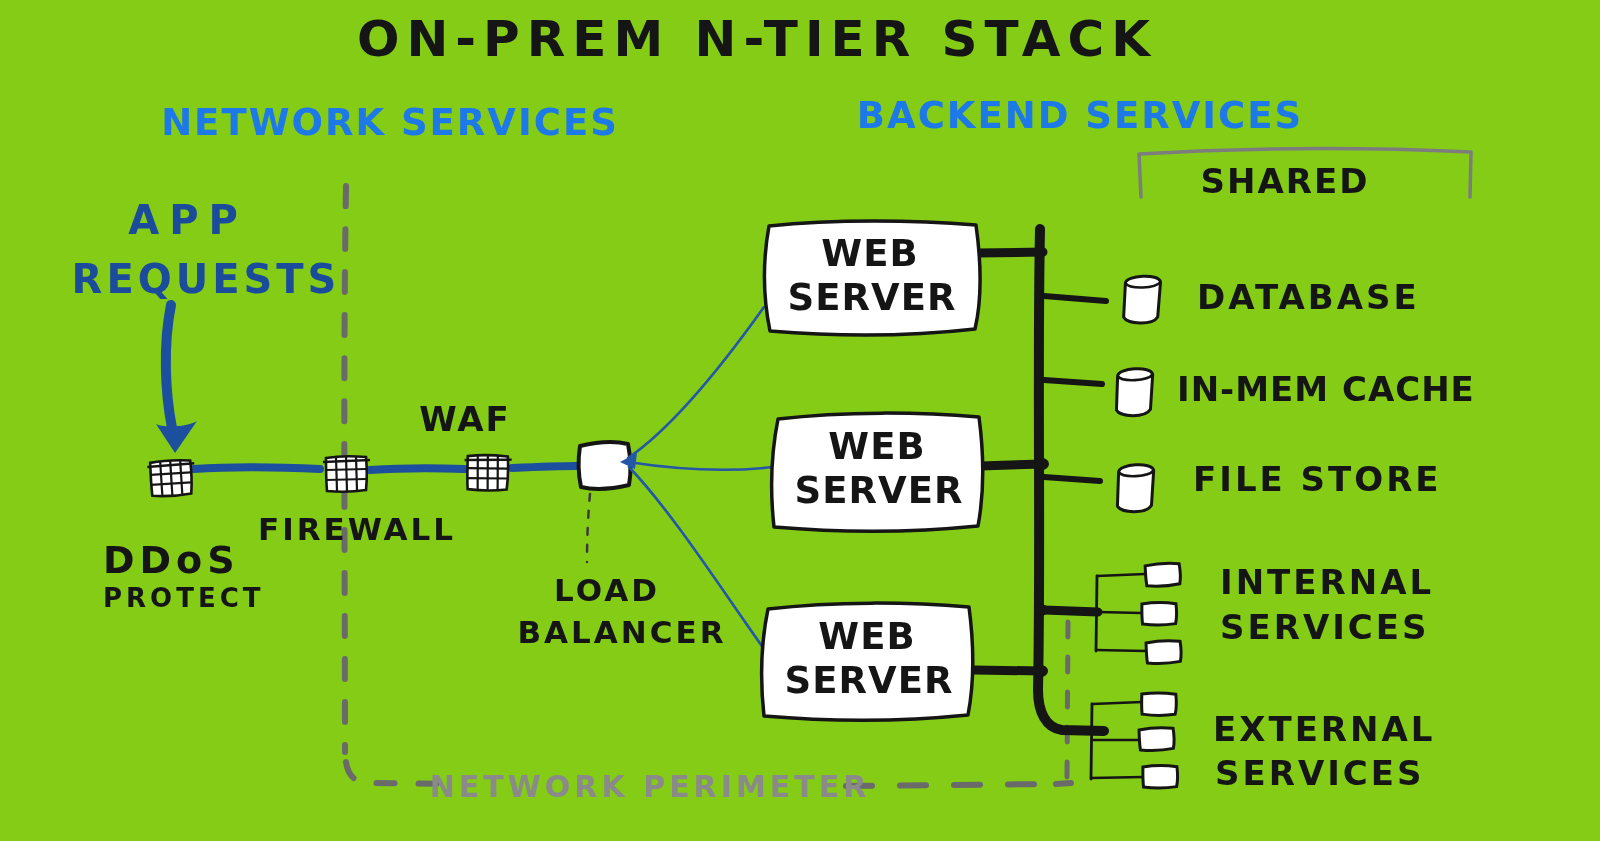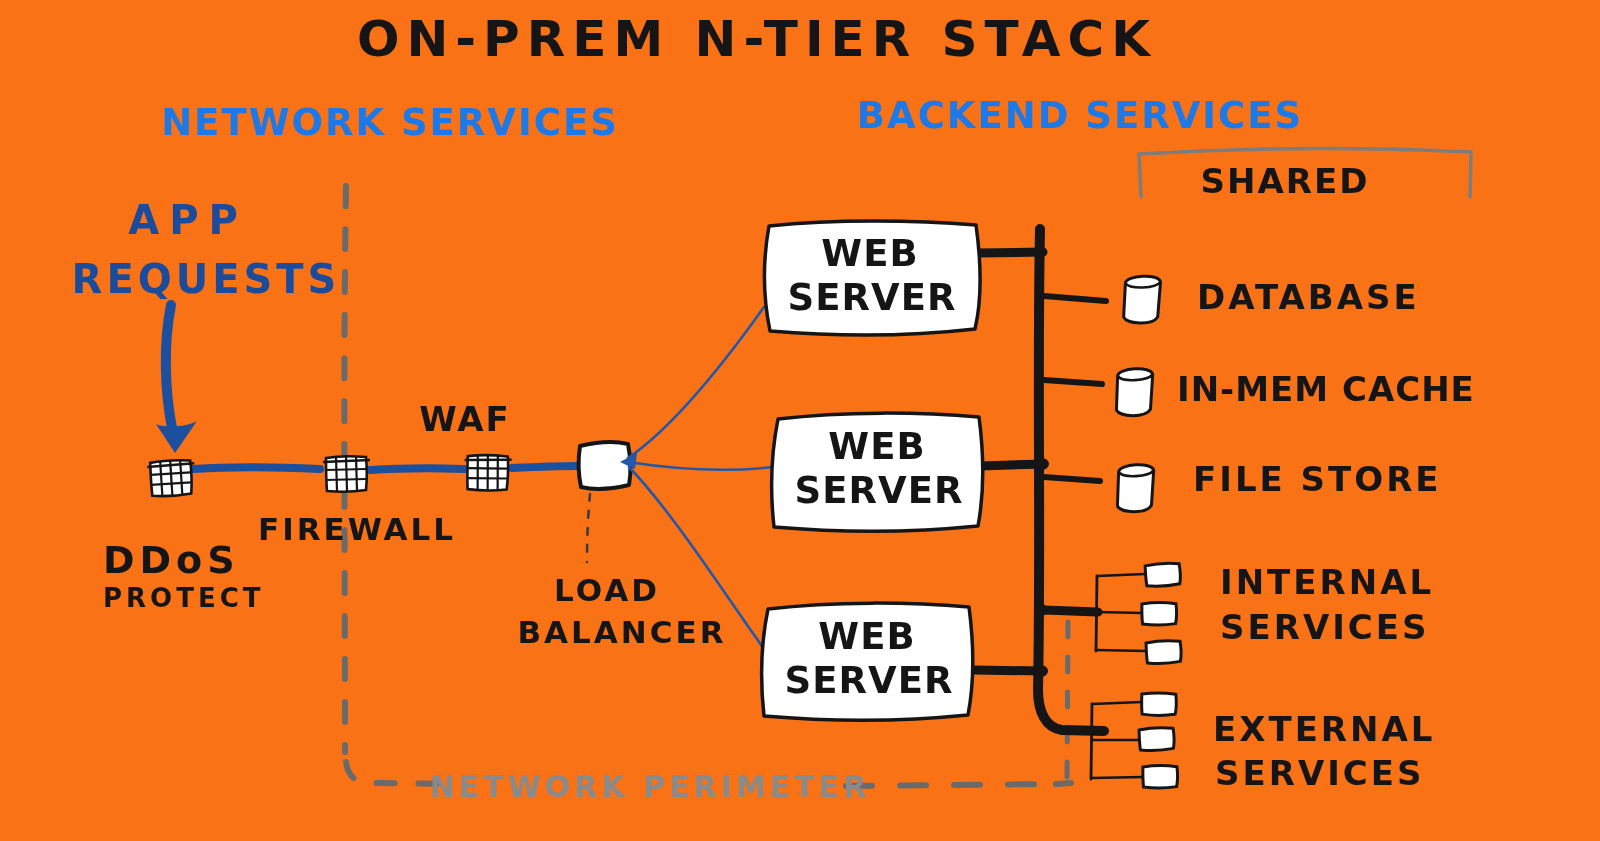--- a/index.html
+++ b/index.html
@@ -1,16 +1,16 @@
 <!DOCTYPE html>
 <html><head>
 <meta charset="utf-8">
 <style>
   html,body{margin:0;padding:0;background:#ffffff;}
-  .stage{position:relative;width:1600px;height:841px;background:#f97316;overflow:hidden;
+  .stage{position:relative;width:1600px;height:841px;background:#84cc16;overflow:hidden;
          font-family:"DejaVu Sans","Liberation Sans",sans-serif;}
   svg{position:absolute;inset:0;}
   text{fill:#151515;}
   .t-title{font-size:50px;font-weight:800;letter-spacing:7px;}
   .t-header{font-size:37px;font-weight:700;letter-spacing:2px;fill:#1d79e8;}
   .t-navy{fill:#1b4b9b;font-weight:800;}
   .t-node{font-size:37px;font-weight:700;letter-spacing:1px;}
   .t-label{font-size:34px;font-weight:700;letter-spacing:3px;}
   .t-gray{fill:#8a8a8a;font-size:30px;font-weight:700;letter-spacing:4px;}
   .stroke-ink{stroke:#151515;fill:none;stroke-linecap:round;stroke-linejoin:round;}

